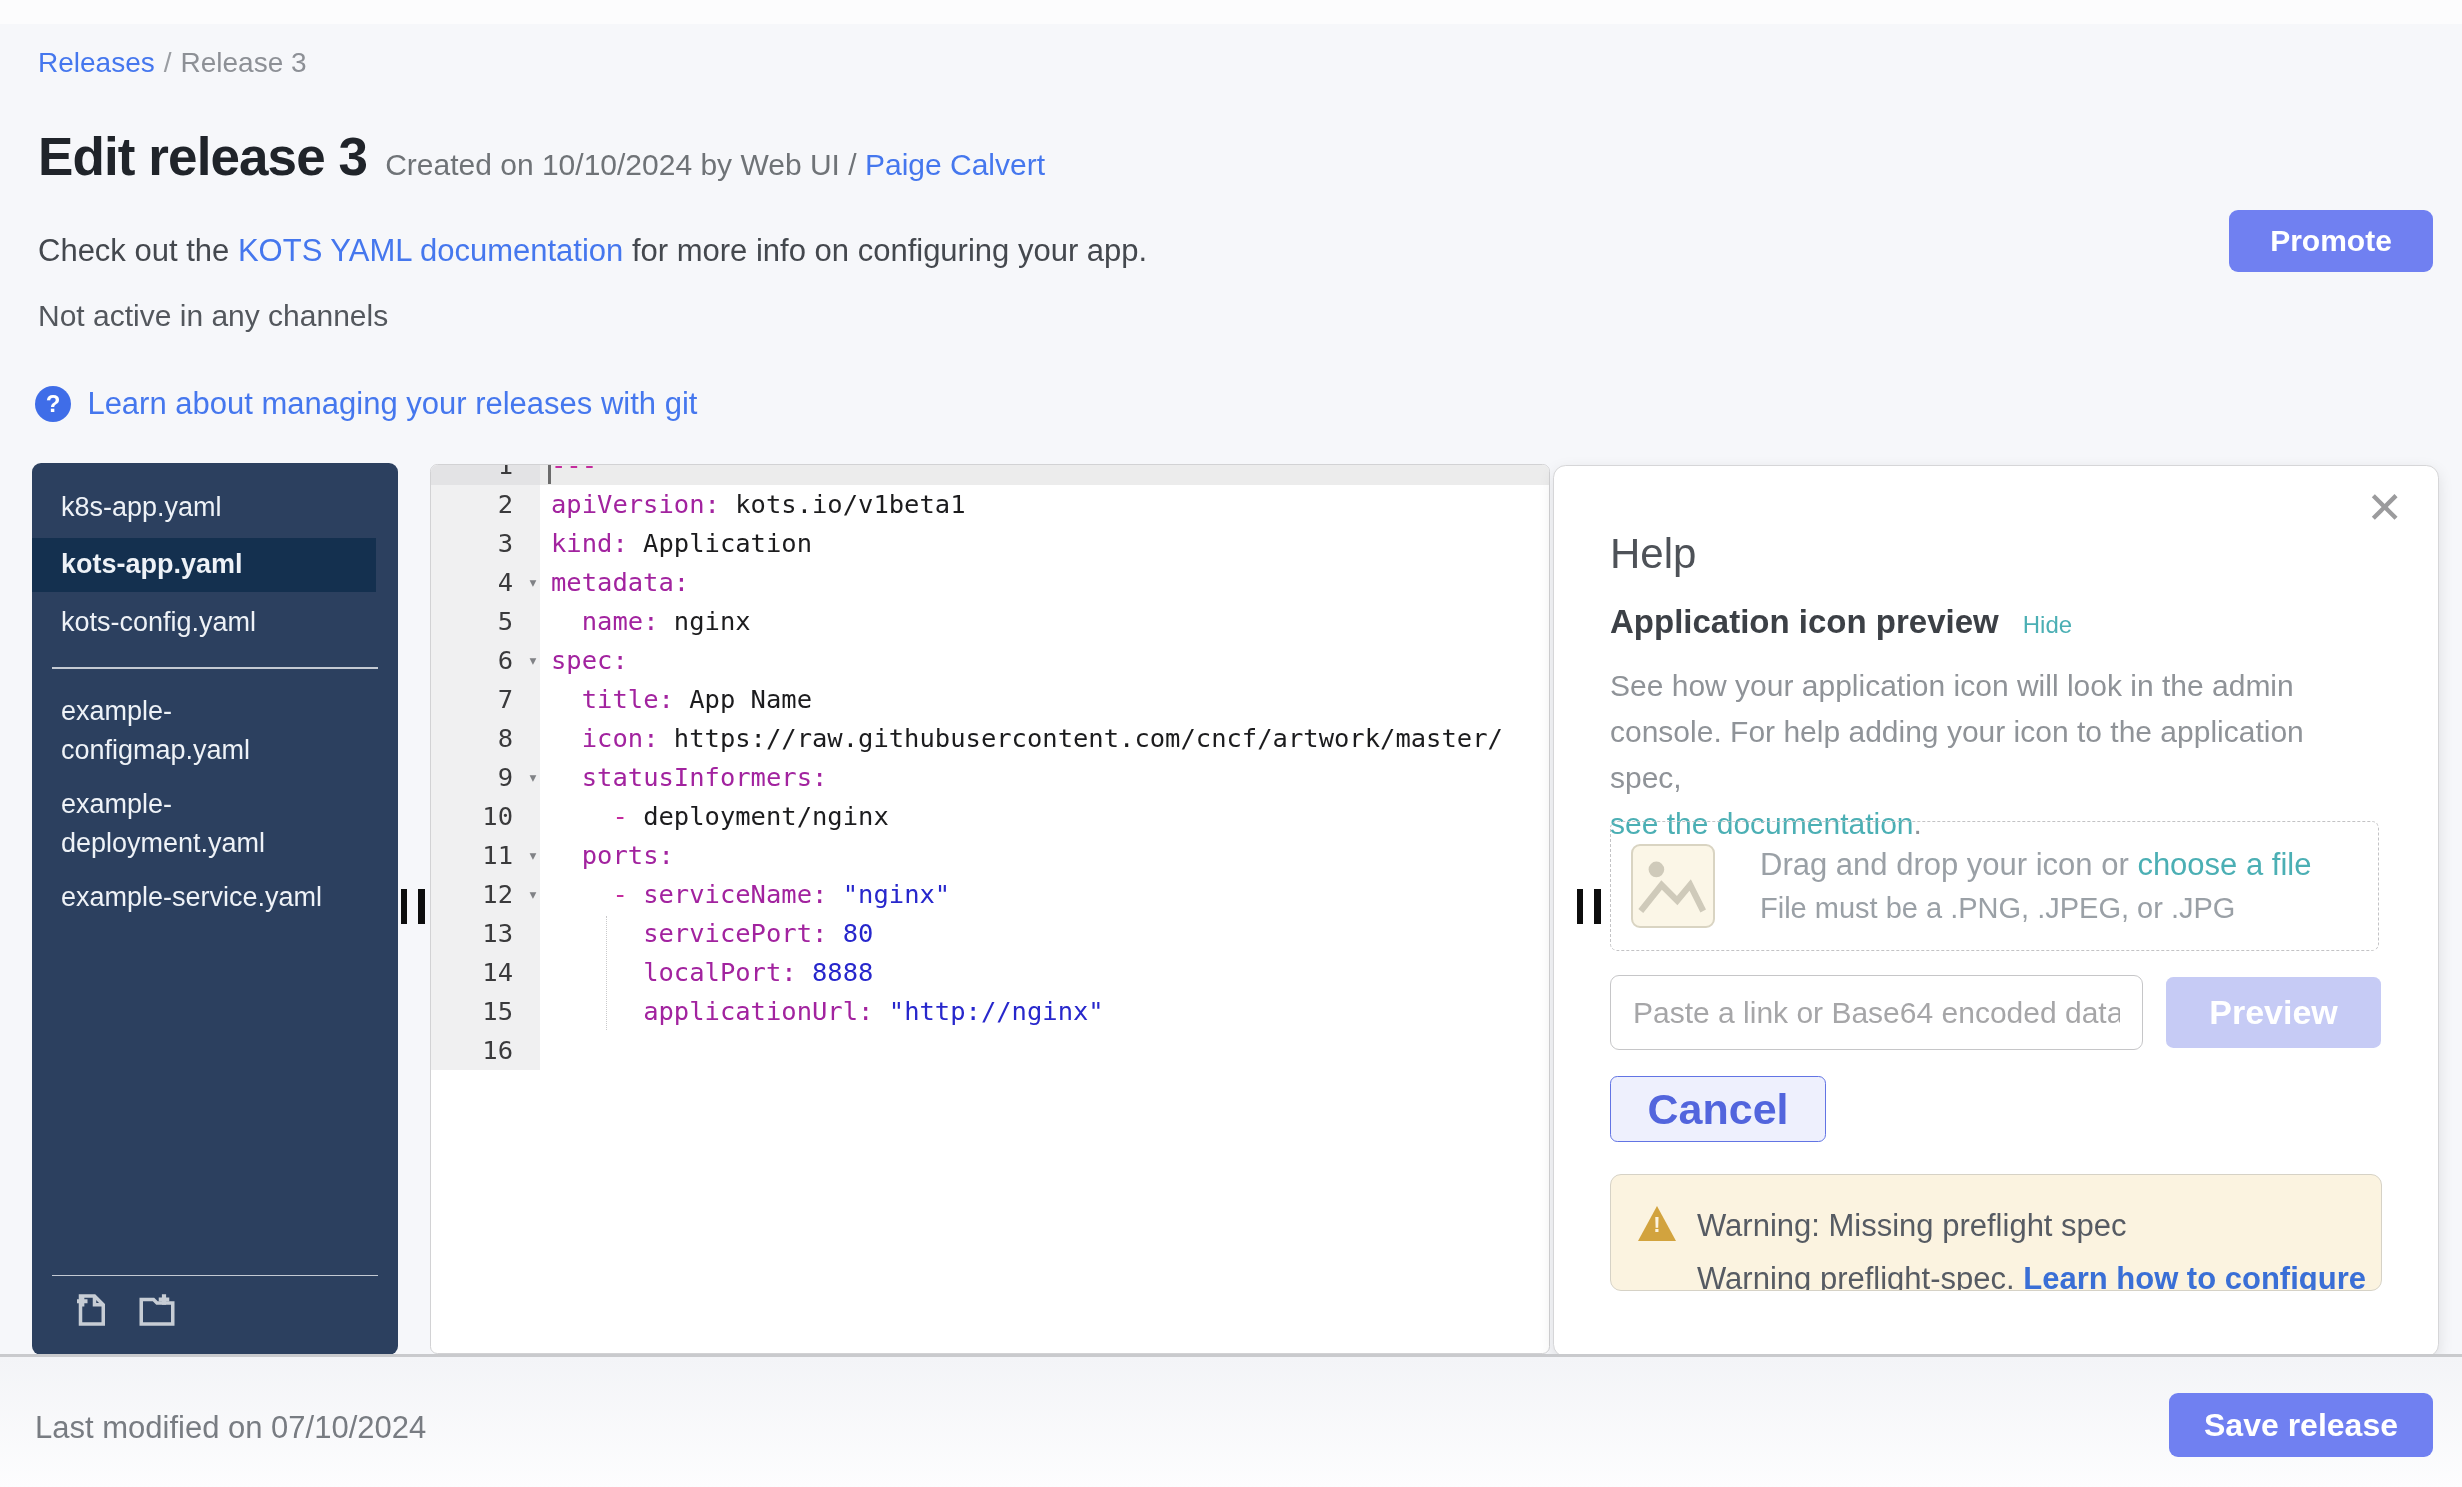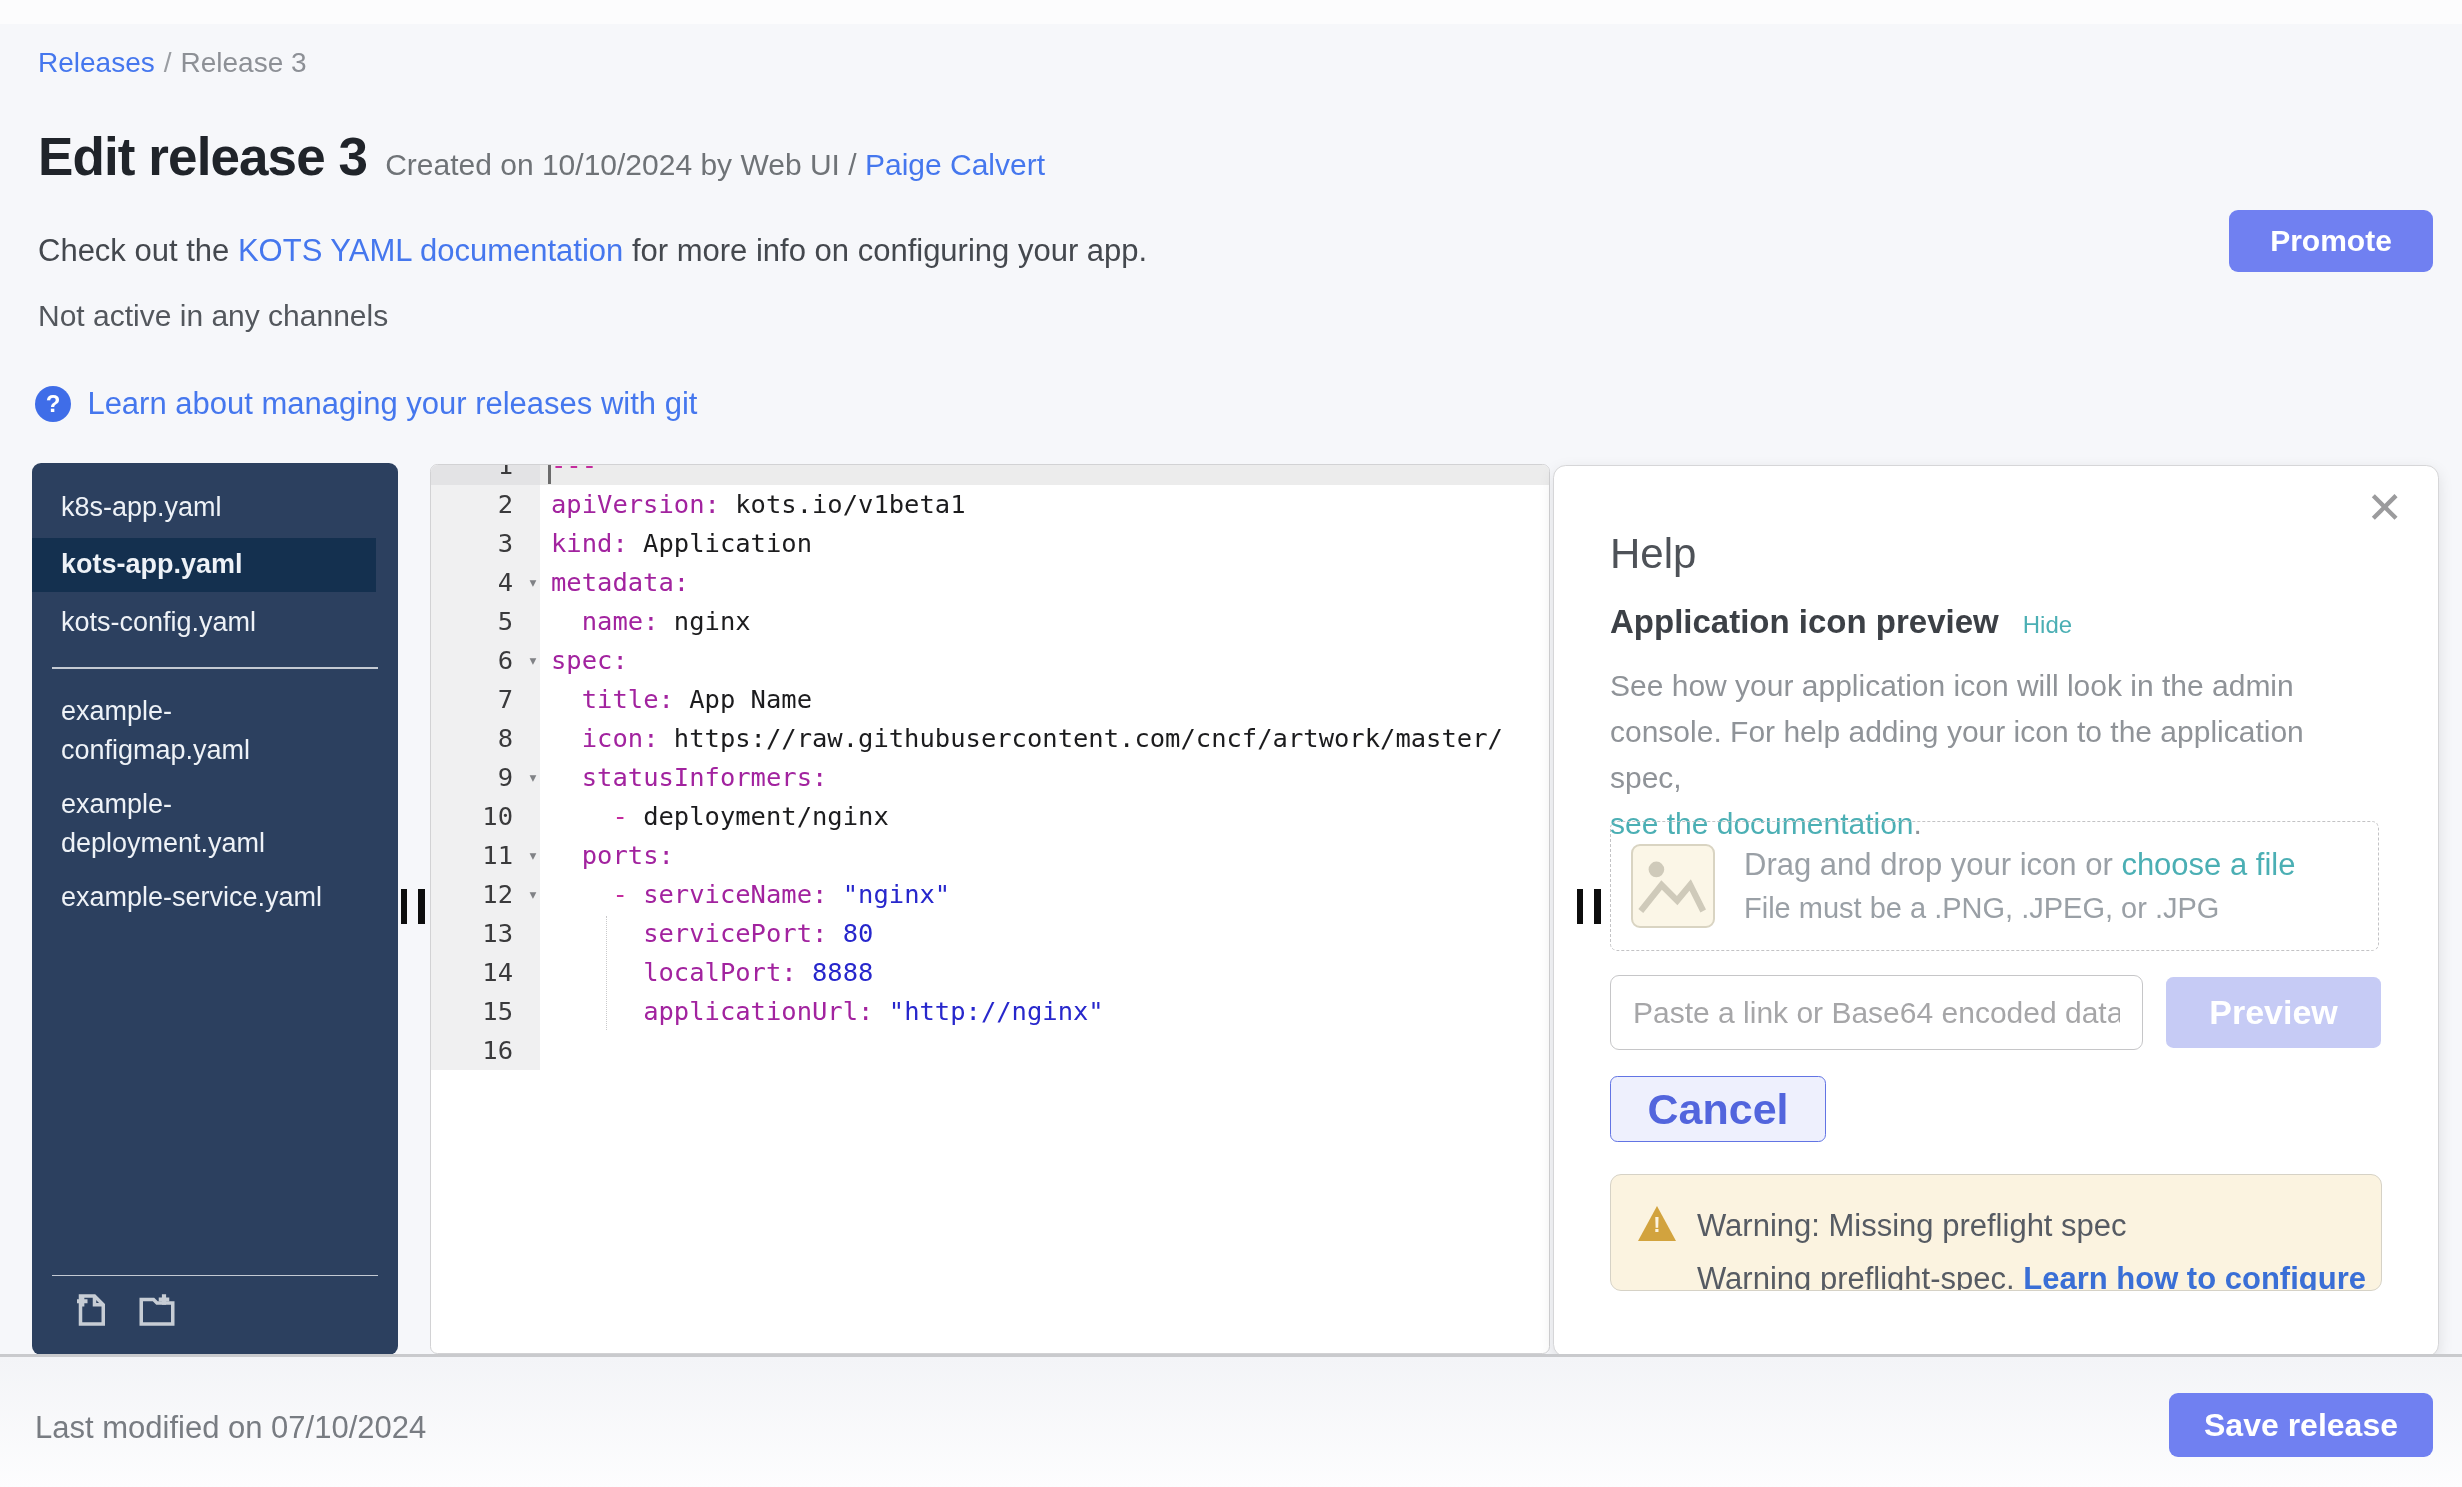--- a/index.html
+++ b/index.html
@@ -73,21 +73,21 @@
   .help-sec{position:absolute;left:56px;top:137px;display:flex;align-items:baseline;gap:24px;}
   .sec-title{font-size:33px;font-weight:bold;color:#3c4046;}
   .teal{color:#4bafb4;cursor:pointer;}
   .hide-lnk{font-size:24px;}
   .help-desc{position:absolute;left:56px;top:197px;width:738px;font-size:30px;color:#8f9398;
     line-height:46px;}
   .dropzone{position:absolute;left:56px;top:355px;width:769px;height:130px;border:1.8px dashed #c3c3c5;
     border-radius:7.3px;box-sizing:border-box;display:flex;align-items:center;cursor:pointer;}
   .imgph{width:84px;height:84px;margin-left:20px;background:#fbf6e7;border:2.7px solid #d9d4c2;
     border-radius:9px;box-sizing:border-box;position:relative;flex-shrink:0;}
-  .dz-text{margin-left:29px;}
+  .dz-text{margin-left:45px;}
   .dz1{font-size:31px;color:#9aa0a6;}
   .dz2{font-size:29px;color:#9aa0a6;margin-top:9px;}
   .icon-input{position:absolute;left:56px;top:509px;width:533px;height:75px;border:1.8px solid #c6c6c8;
     border-radius:9px;box-sizing:border-box;font-size:30px;color:#55585c;padding:0 22px;
     font-family:"Liberation Sans",sans-serif;outline:none;background:#fff;}
   .icon-input::placeholder{color:#a6a6a8;}
   .preview{position:absolute;left:612px;top:511px;width:215px;height:71px;background:#c6cbf5;
     border-radius:7.3px;font-size:34px;}
   .cancel{position:absolute;left:56px;top:610px;width:216px;height:66px;background:#eef0fd;
     border:1.8px solid #6274e4;border-radius:7.3px;box-sizing:border-box;display:flex;align-items:center;

